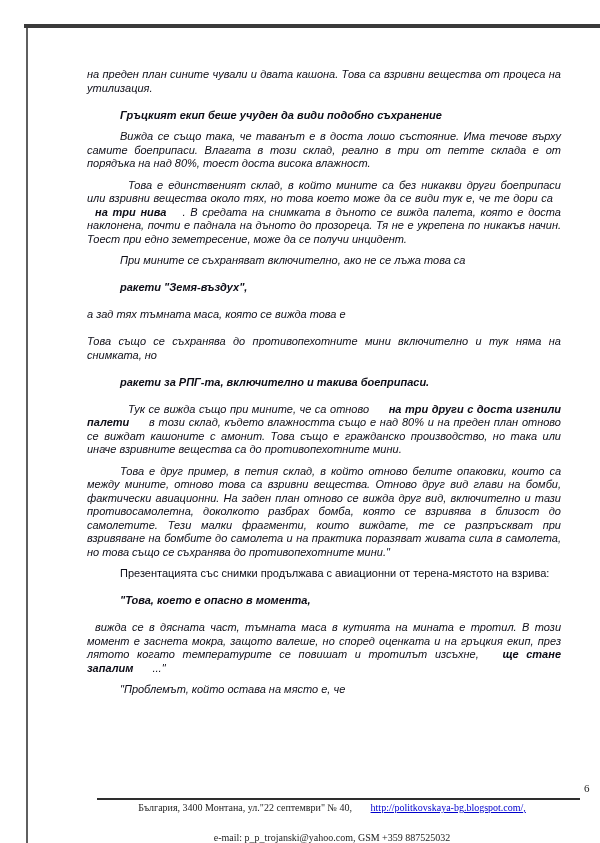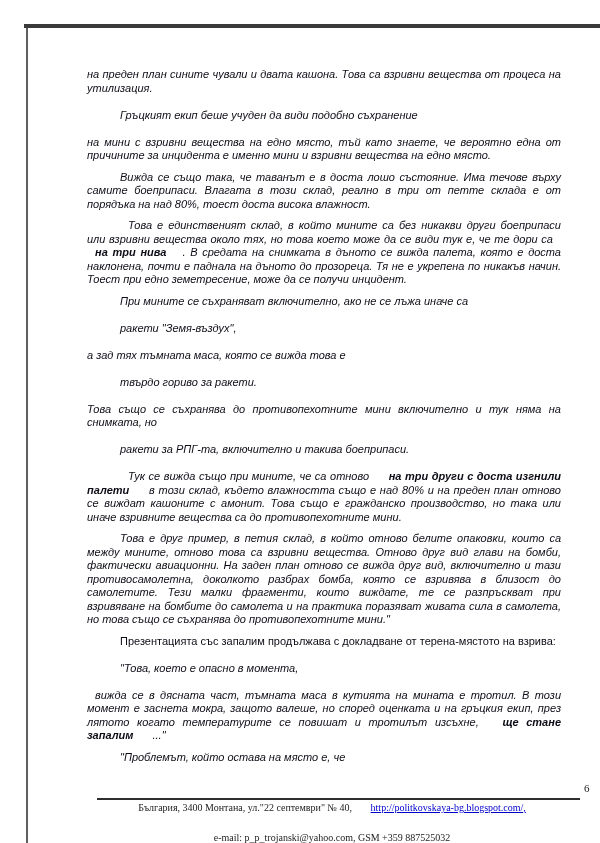--- a/index.html
+++ b/index.html
@@ -25,21 +25,21 @@
     color:#0d0d17;
     font-size:11px;
     line-height:13.5px;
     text-align:justify;
   }
   .content p { font-style:italic; }
   .up  { font-style:normal !important; }
   .ind { text-indent:33px; }
   .gap { margin-top:13.5px; }
   .q {
-    font-weight:400;
+    font-weight:700;
     padding-left:33px;
     text-align:left;
     text-indent:0;
   }
   .content b { font-weight:700; }
 
   
   .footer { position:absolute; left:0; top:748px; width:600px; font-family:"Liberation Serif", serif; color:#1c1c1c; }
   .page-num { position:absolute; top:2px; left:552px; font-size:11px; }
   .footer-rule { position:absolute; top:18px; left:65px; width:483px; height:2px; background:#2e2e2e; }
@@ -54,32 +54,30 @@
 <div>
 
   <div class="frame-top"></div>
   <div class="frame-left"></div>
   <div class="frame-right"></div>
   <div class="right-gutter"></div>
 
   <div class="content">
     <p>на преден план сините чували и двата кашона. Това са взривни вещества от процеса на утилизация.</p>
     <p class="q gap">Гръцкият екип беше учуден да види подобно съхранение</p>
-    <p class="gap">на мини с взривни вещества на едно място, тъй като знаете, че вероятно една от причините за инцидента е именно мини и взривни вещества на едно място.</p>
     <p class="ind">Вижда се също така, че таванът е в доста лошо състояние. Има течове върху самите боеприпаси. Влагата в този склад, реално в три от петте склада е от порядъка на над 80%, тоест доста висока влажност.</p>
     <p class="ind"><span>Това е единственият склад, в който мините са без никакви други боеприпаси или взривни вещества около тях, но това което може да се види тук е, че те дори са </span><b>на три нива</b><span>. В средата на снимката в дъното се вижда палета, която е доста наклонена, почти е паднала на дъното до прозореца. Тя не е укрепена по никакъв начин. Тоест при едно земетресение, може да се получи инцидент.</span></p>
-    <p class="ind">При мините се съхраняват включително, ако не се лъжа иначе са</p>
+    <p class="ind">При мините се съхраняват включително, ако не се лъжа това са</p>
     <p class="q gap">ракети "Земя-въздух",</p>
     <p class="gap">а зад тях тъмната маса, която се вижда това е</p>
-    <p class="q gap">твърдо гориво за ракети.</p>
     <p class="gap">Това също се съхранява до противопехотните мини включително и тук няма на снимката, но</p>
     <p class="q gap">ракети за РПГ-та, включително и такива боеприпаси.</p>
     <p class="ind gap"><span>Тук се вижда също при мините, че са отново </span><b>на три други с доста изгнили палети</b><span> в този склад, където влажността също е над 80% и на преден план отново се виждат кашоните с амонит. Това също е гражданско производство, но така или иначе взривните вещества са до противопехотните мини.</span></p>
     <p class="ind">Това е друг пример, в петия склад, в който отново белите опаковки, които са между мините, отново това са взривни вещества. Отново друг вид глави на бомби, фактически авиационни. На заден план отново се вижда друг вид, включително и тази противосамолетна, доколкото разбрах бомба, която се взривява в близост до самолетите. Тези малки фрагменти, които виждате, те се разпръскват при взривяване на бомбите до самолета и на практика поразяват живата сила в самолета, но това също се съхранява до противопехотните мини."</p>
-    <p class="ind up">Презентацията със запалим продължава с докладване от терена-мястото на взрива:</p>
+    <p class="ind up">Презентацията със снимки продължава с авиационни от терена-мястото на взрива:</p>
     <p class="q gap">"Това, което е опасно в момента,</p>
     <p class="gap"><span>вижда се в дясната част, тъмната маса в кутията на мината е тротил. В този момент е заснета мокра, защото валеше, но според оценката и на гръцкия екип, през лятото когато температурите се повишат и тротилът изсъхне, </span><b>ще стане запалим</b><span> ..."</span></p>
     <p class="ind">"Проблемът, който остава на място е, че</p>
   </div>
 
   <div class="footer">
     <div class="page-num">6</div>
     <div class="footer-rule"></div>
     <div class="f-line f1"><span>България, 3400 Монтана, ул."22 септември" № 40, </span><a class="f-link">http://politkovskaya-bg.blogspot.com/,</a></div>
     <div class="f-line f2">e-mail: p_p_trojanski@yahoo.com, GSM +359 887525032</div>

